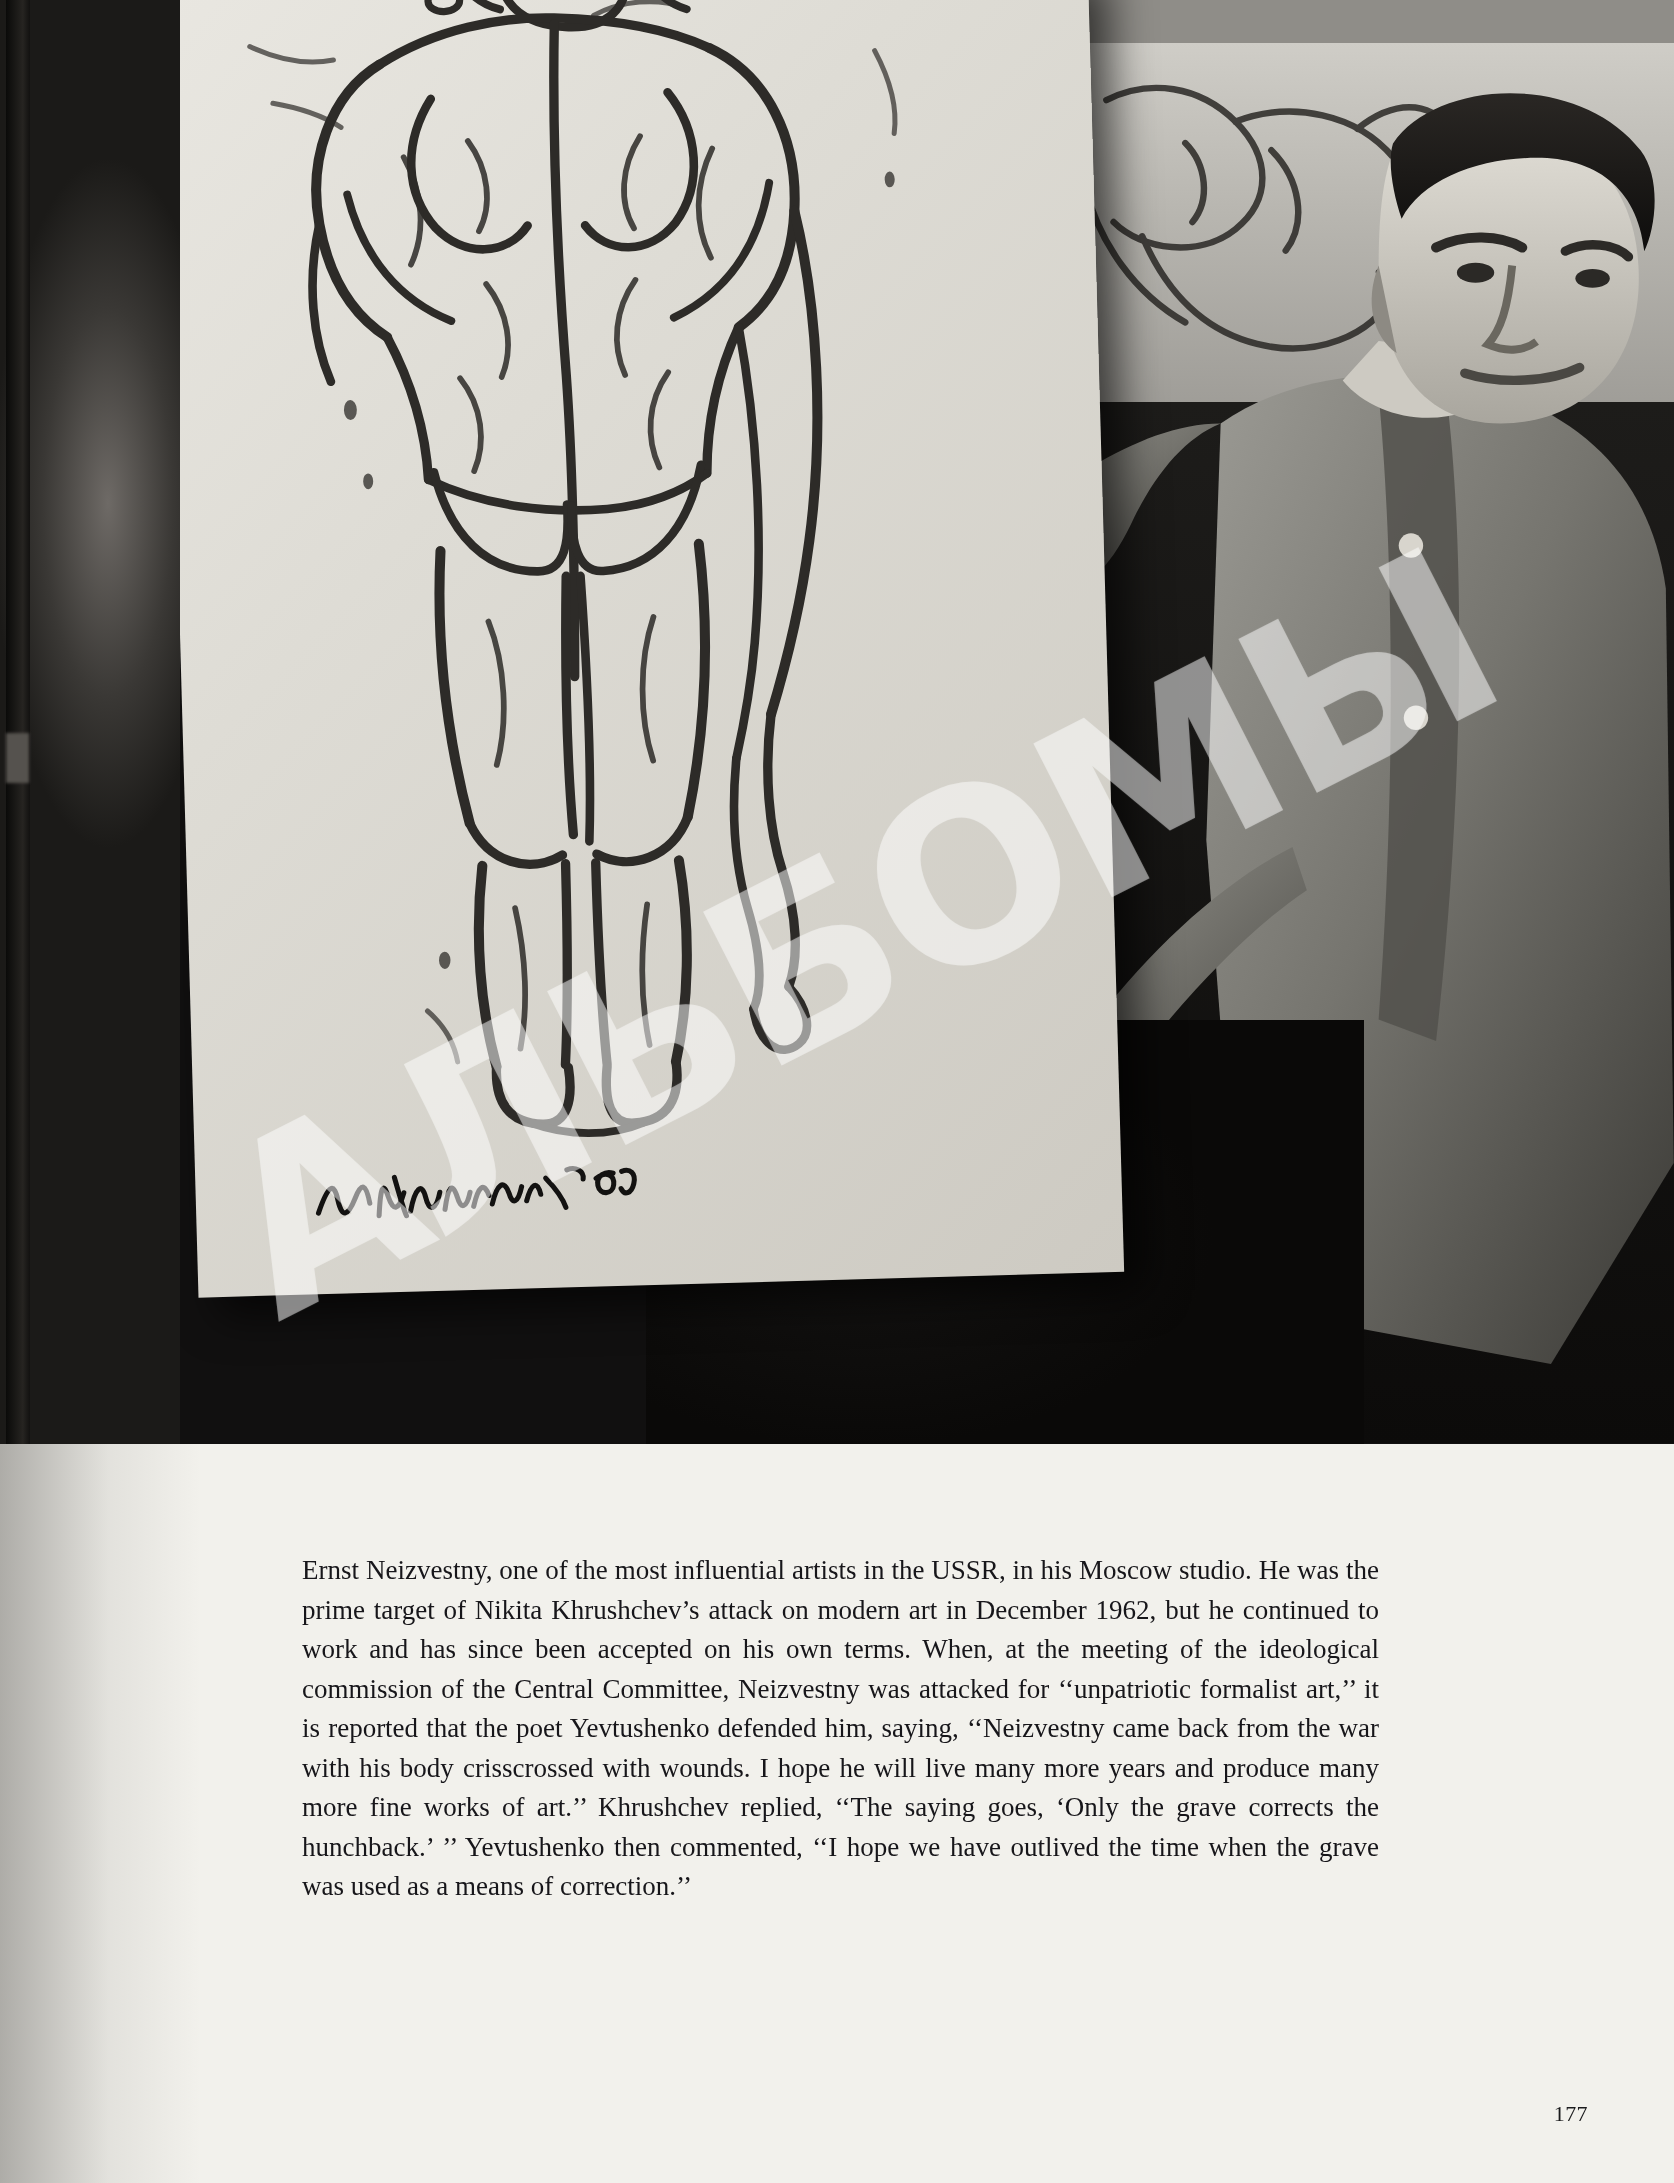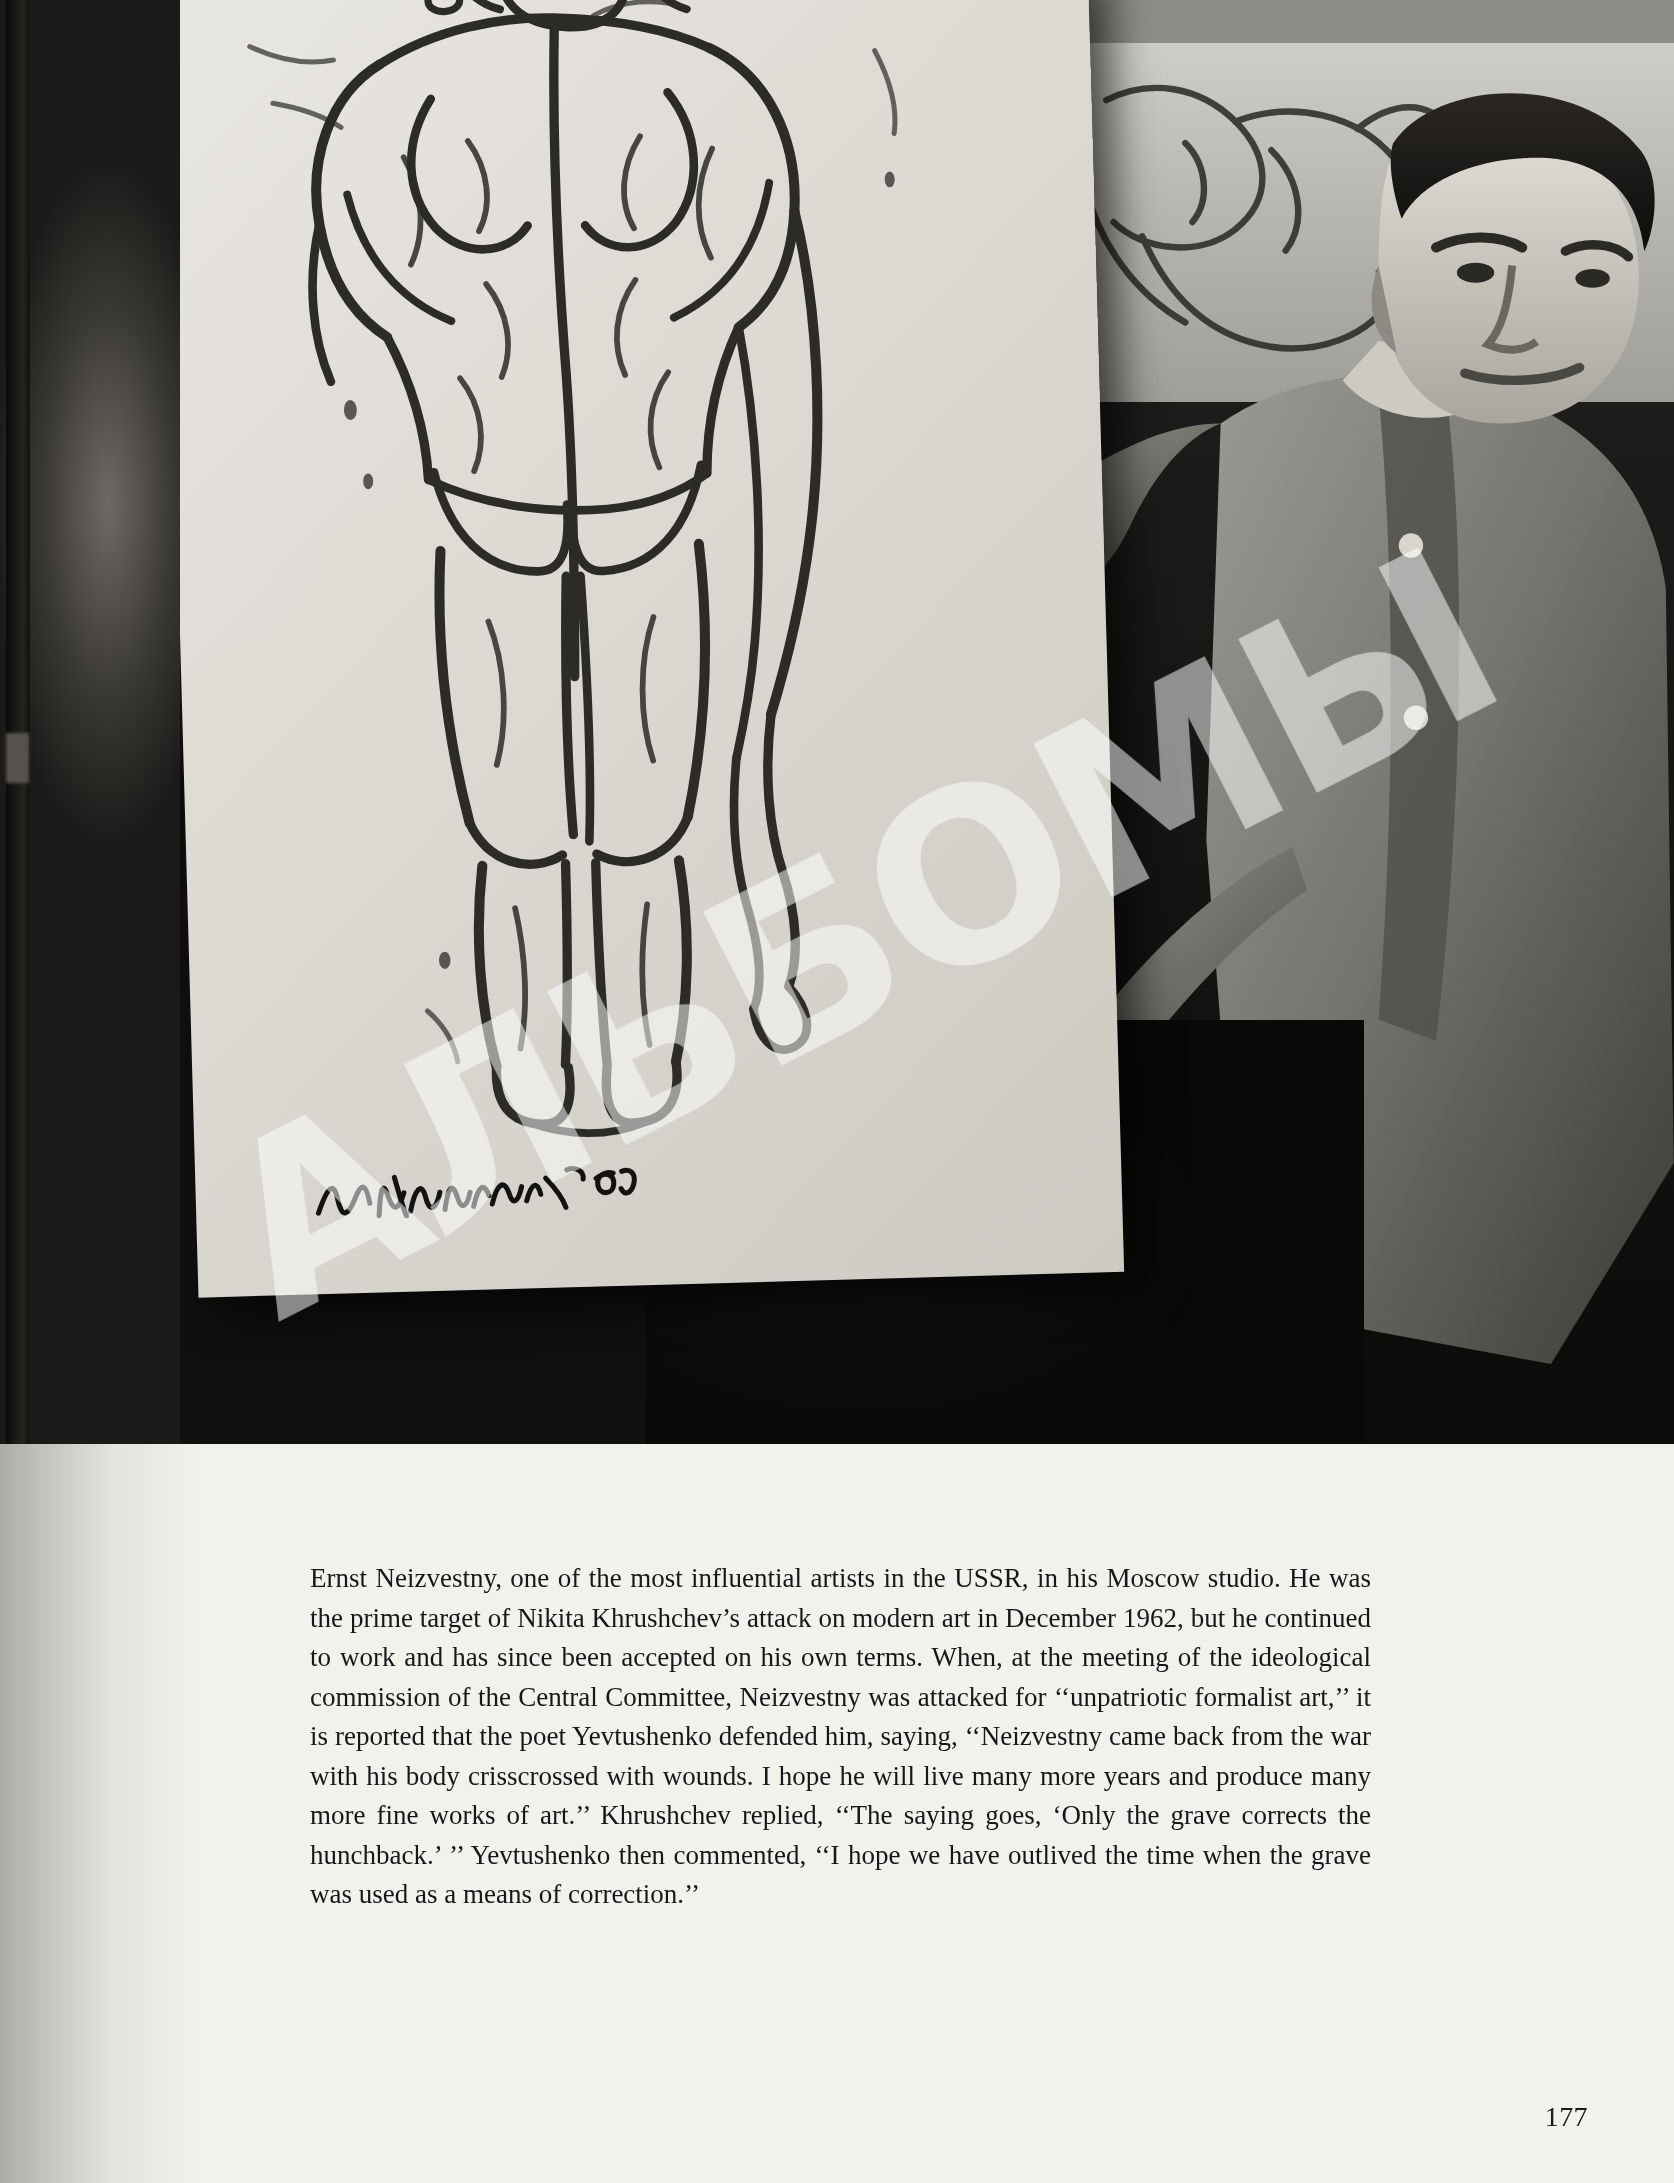--- a/index.html
+++ b/index.html
@@ -163,28 +163,28 @@
     left: 302px;
     top: 1551px;
     width: 1077px;
     font-family: "Liberation Serif", serif;
     font-size: 27px;
     line-height: 1.465;
     color: #17161a;
     text-align: justify;
     text-justify: inter-word;
   }
-  .caption p { margin: 8px; }
+  .caption p { margin: 0; }
 
   .folio {
     position: absolute;
     right: 86px;
     top: 2101px;
     font-family: "Liberation Serif", serif;
-    font-size: 28px;
+    font-size: 22px;
     color: #1a1a1c;
     letter-spacing: 0.4px;
   }
   .paper-strip {
     position: absolute;
     left: 0;
     top: 1444px;
     width: 1674px;
     height: 740px;
     background:

